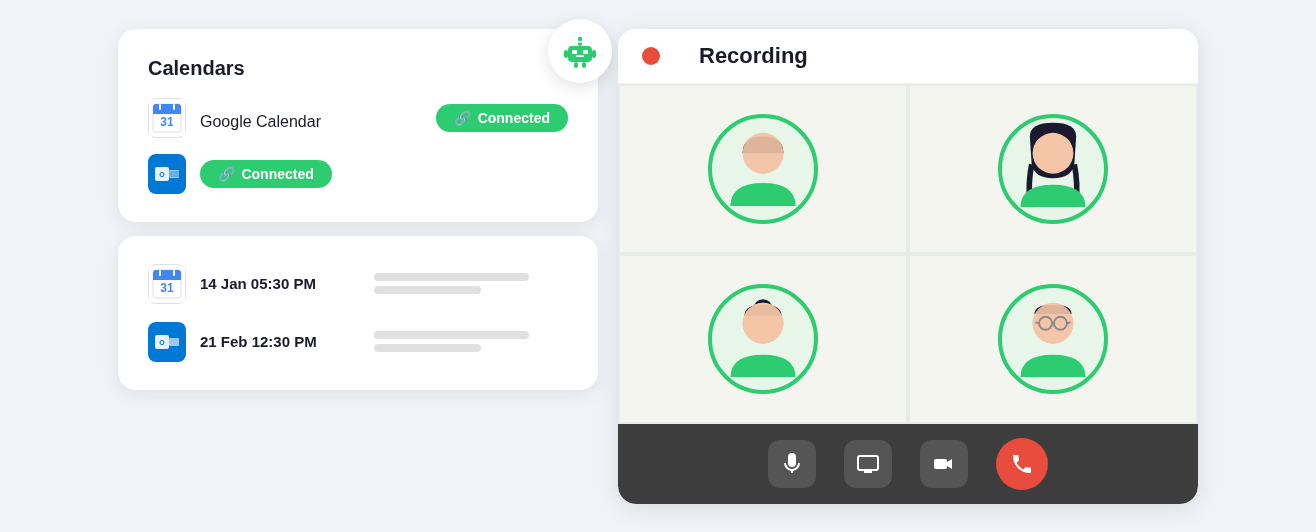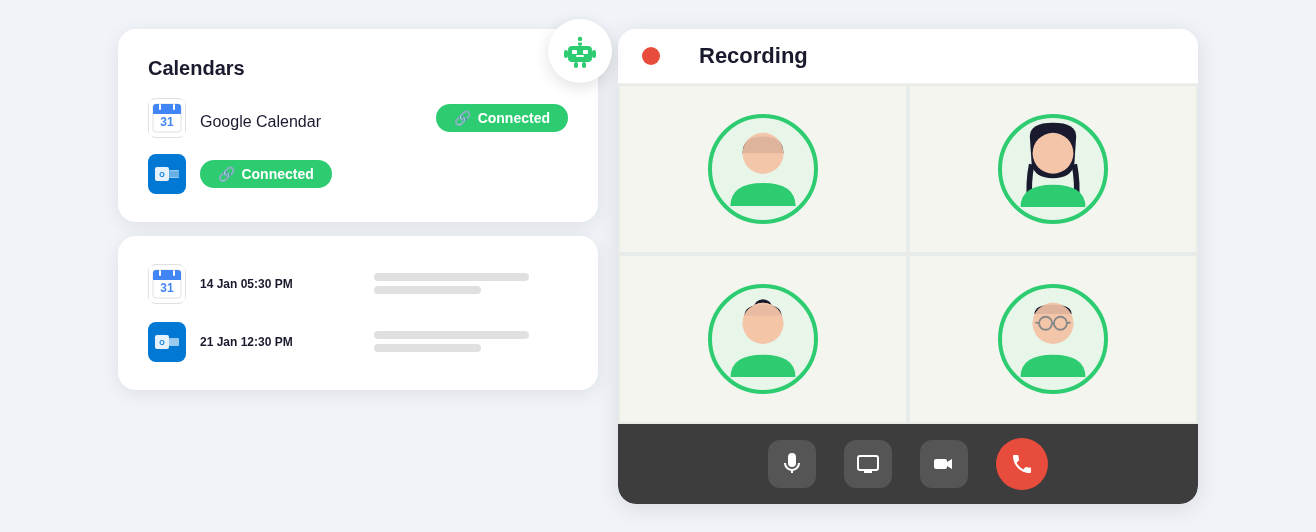--- a/index.html
+++ b/index.html
@@ -96,21 +96,21 @@
 
     
     .event-item {
       display: flex;
       align-items: center;
       margin-bottom: 18px;
       gap: 14px;
     }
 
     .event-time {
-      font-size: 12px;
+      font-size: 15px;
       font-weight: 600;
       color: #1a1a2e;
       min-width: 160px;
     }
 
     .event-bar {
       display: flex;
       flex-direction: column;
       gap: 5px;
       flex: 1;
@@ -346,21 +346,21 @@
 
       <div class="event-item" style="margin-bottom:0">
         <div class="calendar-icon outlook-icon">
           <svg class="outlook-svg" viewBox="0 0 30 30" fill="none">
             <rect width="30" height="30" rx="4" fill="#0078D4"></rect>
             <rect x="3" y="8" width="14" height="14" rx="2" fill="#fff" opacity="0.9"></rect>
             <text x="10" y="18" text-anchor="middle" font-size="7" font-weight="bold" fill="#0078D4" font-family="Arial">O</text>
             <rect x="17" y="11" width="10" height="8" rx="1" fill="#fff" opacity="0.6"></rect>
           </svg>
         </div>
-        <span class="event-time">21 Jan 12:30 PM</span>
+        <span class="event-time">21 Feb 12:30 PM</span>
         <div class="event-bar">
           <div class="bar bar-long"></div>
           <div class="bar bar-short"></div>
         </div>
       </div>
 
     </div>
   </div>
 
   <div class="right-panel">

